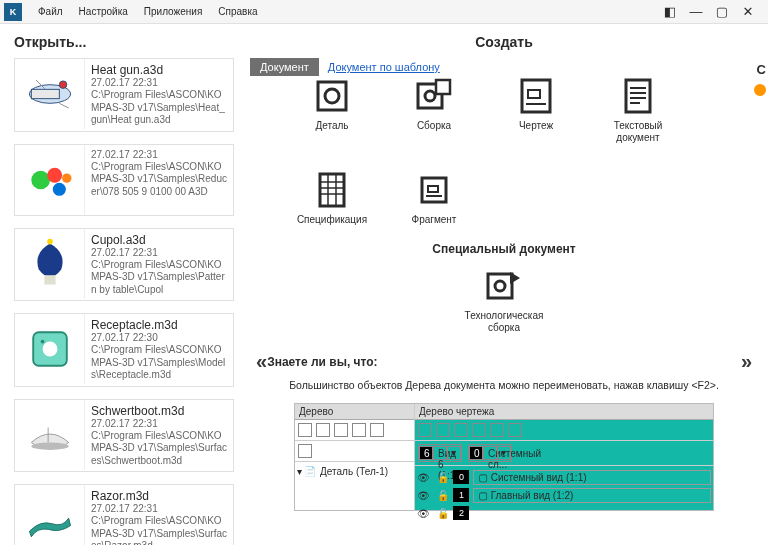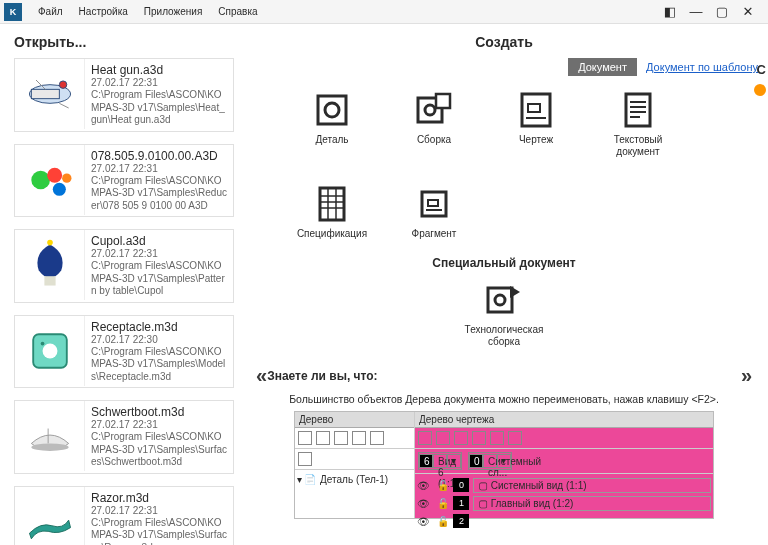--- a/index.html
+++ b/index.html
@@ -14,34 +14,34 @@
 .section-title{font-size:14px;font-weight:600;margin-bottom:8px}
 .recent-item{display:flex;margin-bottom:12px;border:1px solid #e0e0e0;background:#fff}
 .thumb{width:70px;height:70px;background:#fff;border-right:1px solid #eee;flex-shrink:0;display:flex;align-items:center;justify-content:center}
 .thumb svg{width:56px;height:56px}
 .meta{padding:4px 6px;flex:1;overflow:hidden}
 .fname{font-size:12px;white-space:nowrap;overflow:hidden;text-overflow:ellipsis}
 .fdate{font-size:10px;color:#666}
 .fpath{font-size:10px;color:#666;line-height:1.25;margin-top:1px;word-break:break-all;max-height:38px;overflow:hidden}
 .right-col{flex:1;padding:10px 10px 0 10px;position:relative}
 .create-title{text-align:center;font-size:14px;font-weight:600;margin-bottom:8px}
-.create-tabs{text-align:right;margin-bottom:14px}
+.create-tabs{text-align:left;}
 .tab-active{background:#6f6f6f;color:#fff;padding:3px 10px;font-size:11px;display:inline-block}
 .tab-link{color:#1a5fc9;text-decoration:underline;font-size:11px;margin-left:6px;cursor:pointer}
 .doc-grid{display:flex;flex-wrap:wrap;gap:16px;width:430px;margin:0 auto}
 .doc-tile{width:86px;text-align:center;margin-bottom:10px;cursor:pointer}
 .doc-icon{width:40px;height:40px;margin:0 auto 4px}
 .doc-label{font-size:10px;line-height:1.2}
 .subsection-title{text-align:center;font-size:12px;font-weight:600;margin:6px 0 10px}
 .tips{margin-top:6px}
 .tips-header{display:flex;align-items:center;justify-content:space-between;padding:0 6px}
 .tips-title{font-size:12px;font-weight:600;flex:1;}
 .chev{font-size:20px;font-weight:bold;cursor:pointer;color:#3a3a3a;user-select:none}
 .tips-text{font-size:10.5px;text-align:center;margin:6px 0 4px;padding:0 10px}
-.tips-img{border:1px solid #bbb;margin:6px auto;width:420px;height:108px;background:#ec4899;position:relative;font-size:10px}
+.tips-img{border:1px solid #bbb;margin:12px auto;width:420px;height:108px;background:#14b8a6;position:relative;font-size:10px}
 .panel-head{background:#dcdcdc;border-bottom:1px solid #aaa;padding:2px 4px;font-size:10px}
 .fake-toolbar{display:flex;gap:4px;padding:3px;border-bottom:1px solid #ccc;align-items:center}
 .fake-toolbar span{width:14px;height:14px;border:1px solid #888;display:inline-block}
 .combo{display:flex;align-items:center;border:1px solid #888;height:18px;font-size:10px}
 .combo .bx{background:#000;color:#fff;padding:1px 4px}
 .combo .txt{padding:1px 4px}
 .combo .ar{padding:0 3px}
 .views-rows{padding:2px}
 .vrow{display:flex;align-items:center;gap:4px;height:18px}
 .vrow .eye{width:16px}
@@ -95,21 +95,20 @@
             <svg viewBox="0 0 60 60">
               <g>
                 <circle cx="20" cy="30" r="10" fill="#2ecc40"></circle>
                 <circle cx="35" cy="25" r="8" fill="#ff4136"></circle>
                 <circle cx="40" cy="40" r="7" fill="#0074d9"></circle>
                 <circle cx="48" cy="28" r="5" fill="#ff851b"></circle>
               </g>
             </svg>
           </div>
           <div class="meta">
-            <div class="fname">078.505.9.0100.00.A3D</div>
             <div class="fdate">27.02.17 22:31</div>
             <div class="fpath">C:\Program Files\ASCON\KOMPAS-3D v17\Samples\Reducer\078 505 9 0100 00 A3D</div>
           </div>
         </div>
         <div class="recent-item">
           <div class="thumb">
             <svg viewBox="0 0 60 60">
               <path d="M30 8 Q48 18 42 36 Q30 52 18 36 Q12 18 30 8 Z" fill="#1a3a8a"></path>
               <rect x="24" y="42" width="12" height="10" fill="#e0e0d0"></rect>
               <circle cx="30" cy="6" r="3" fill="#ffd700"></circle>

